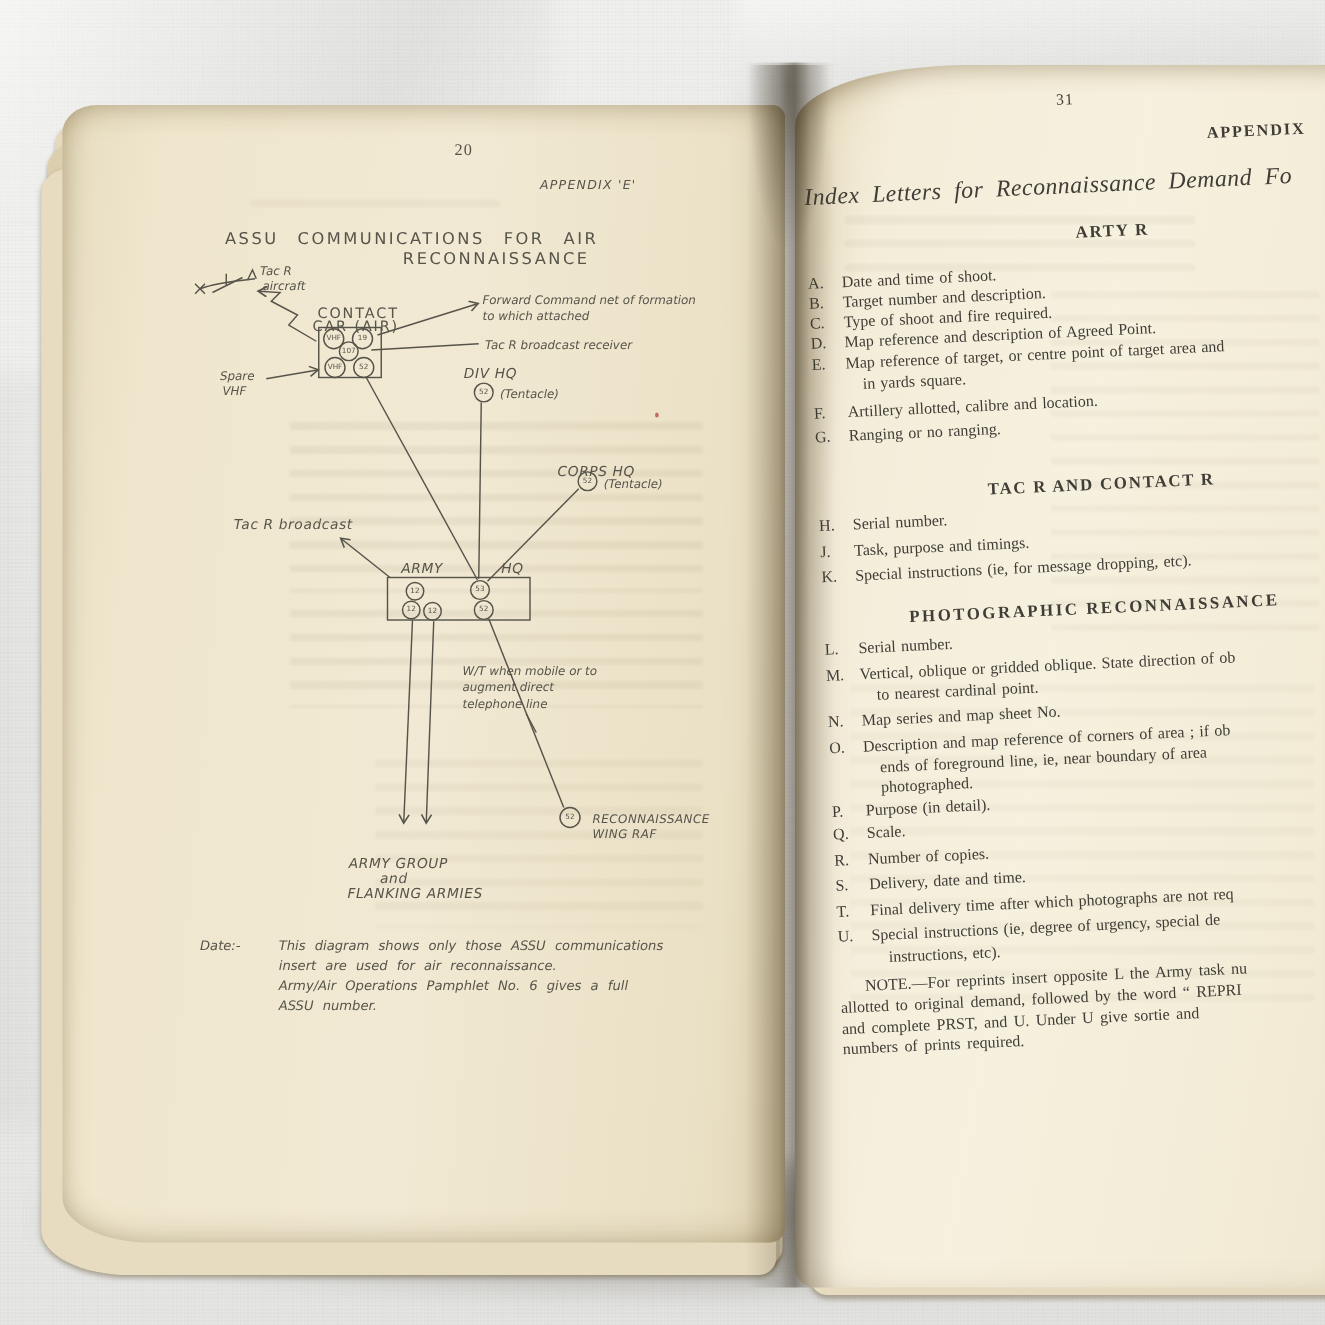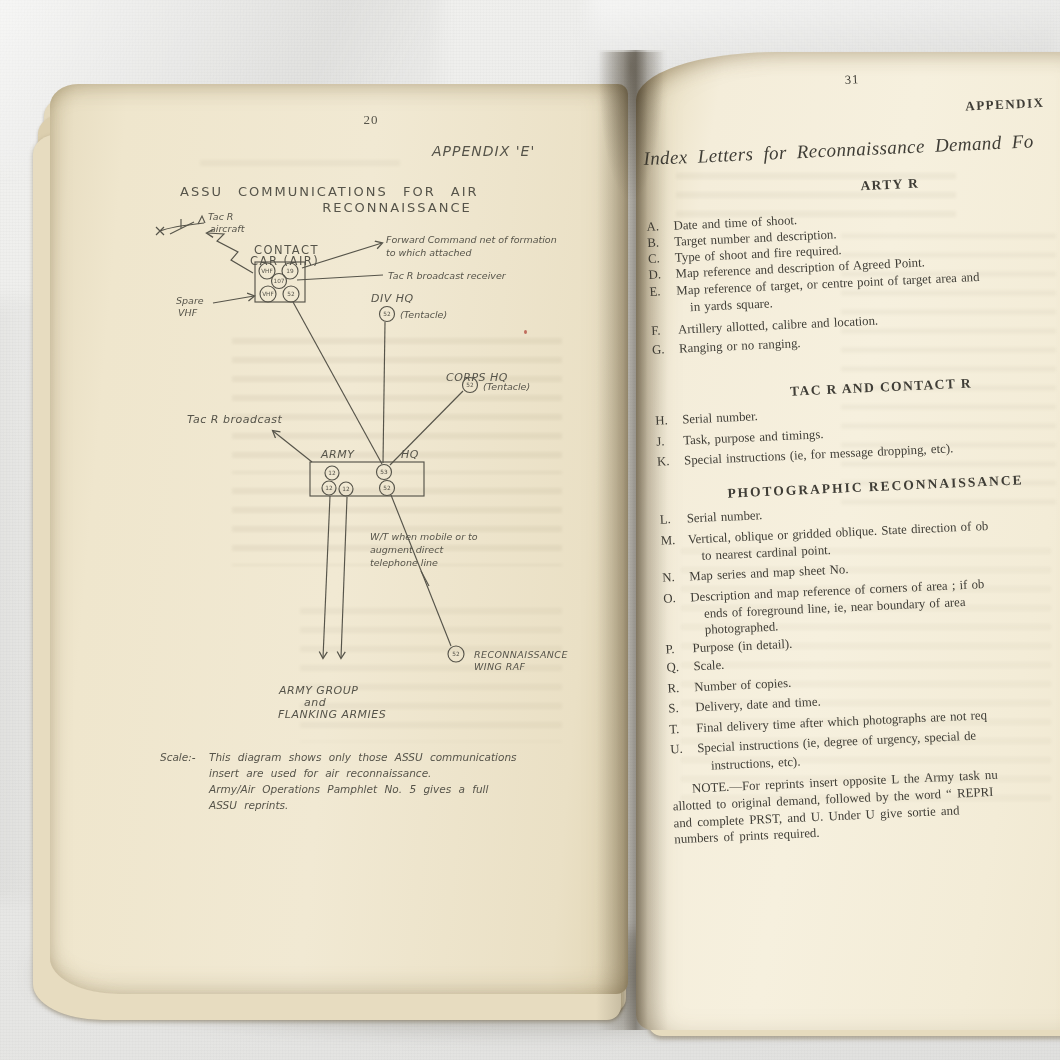--- a/index.html
+++ b/index.html
@@ -50,25 +50,25 @@
   .gutter-top{position:absolute;left:598px;top:52px;width:66px;height:150px;pointer-events:none;
     background:radial-gradient(ellipse at 50% 10%,rgba(45,36,20,.45),transparent 70%);}
 
   
   .ghost{position:absolute;opacity:.12;filter:blur(1.4px);pointer-events:none;
     background:repeating-linear-gradient(to bottom, transparent 0 6px, rgba(110,100,70,.6) 6px 12px, transparent 12px 19px);}
   .speck{position:absolute;width:3px;height:4px;background:#b0453a;border-radius:50%;opacity:.75;}
 
   
   .lp-num{position:absolute;left:303px;top:28px;width:36px;text-align:center;font-size:13px;letter-spacing:1px;}
-  .lp-app{position:absolute;left:382px;top:59px;font-family:"DejaVu Sans",sans-serif;font-style:italic;font-size:14px;letter-spacing:1px;}
+  .lp-app{position:absolute;left:382px;top:59px;font-family:"DejaVu Sans",sans-serif;font-style:italic;font-size:10px;letter-spacing:1px;}
   .lp-t1{position:absolute;left:130px;top:100px;width:282px;text-align:center;font-family:"DejaVu Sans",sans-serif;font-size:13px;letter-spacing:2px;word-spacing:9px;white-space:nowrap;}
   .lp-t2{position:absolute;left:272px;top:116px;width:150px;text-align:center;font-family:"DejaVu Sans",sans-serif;font-size:13px;letter-spacing:2px;white-space:nowrap;}
   .lp-notelabel{position:absolute;left:110px;top:667px;font-family:"DejaVu Sans",sans-serif;font-style:italic;font-size:10.5px;}
-  .lp-noteline{position:absolute;left:159px;font-family:"DejaVu Sans",sans-serif;font-style:italic;font-size:10.5px;word-spacing:4px;white-space:nowrap;}
+  .lp-noteline{position:absolute;left:173px;font-family:"DejaVu Sans",sans-serif;font-style:italic;font-size:10.5px;word-spacing:4px;white-space:nowrap;}
 
   svg text{fill:#56544a;}
   .hand{font-family:"DejaVu Sans",sans-serif;font-style:italic;font-size:9.5px;}
   .hand2{font-family:"DejaVu Sans",sans-serif;font-style:italic;font-size:11px;letter-spacing:.5px;}
   .handS{font-family:"DejaVu Sans",sans-serif;font-style:italic;font-size:9.5px;letter-spacing:.4px;}
   .block{font-family:"DejaVu Sans",sans-serif;font-size:11.5px;letter-spacing:1.5px;}
   .ct{font-family:"DejaVu Sans",sans-serif;font-size:5.8px;text-anchor:middle;dominant-baseline:central;}
 
   
   .rp-content{position:absolute;inset:0;transform:rotate(-2.6deg);transform-origin:10px 120px;}
@@ -194,25 +194,25 @@
     <text class="hand" x="320" y="469">augment direct</text>
     <text class="hand" x="320" y="482">telephone line</text>
     <text class="hand2" x="229" y="610">ARMY GROUP</text>
     <text class="hand2" x="254" y="622">and</text>
     <text class="hand2" x="228" y="634">FLANKING ARMIES</text>
     <text class="ct" x="406" y="570">52</text>
     <text class="handS" x="424" y="574">RECONNAISSANCE</text>
     <text class="handS" x="424" y="586">WING RAF</text>
   </svg>
 
-  <div class="lp-notelabel">Scale:-</div>
+  <div class="lp-notelabel">Date:-</div>
   <div class="lp-noteline" style="top:667px">This diagram shows only those ASSU communications</div>
   <div class="lp-noteline" style="top:683px">insert are used for air reconnaissance.</div>
-  <div class="lp-noteline" style="top:699px">Army/Air Operations Pamphlet No. 5 gives a full</div>
-  <div class="lp-noteline" style="top:715px">ASSU reprints.</div>
+  <div class="lp-noteline" style="top:699px">Army/Air Operations Pamphlet No. 6 gives a full</div>
+  <div class="lp-noteline" style="top:715px">ASSU number.</div>
 </div>
 
 <div class="page-right">
   <div class="ghost" style="left:205px;top:175px;width:215px;height:290px;opacity:.08;"></div>
   <div class="ghost" style="left:45px;top:490px;width:370px;height:270px;opacity:.07;"></div>
   <div class="ghost" style="left:40px;top:115px;width:280px;height:60px;opacity:.10;"></div>
 
   <div class="rp-content">
     <div class="rp-num">31</div>
     <div class="rp-app">APPENDIX</div>

